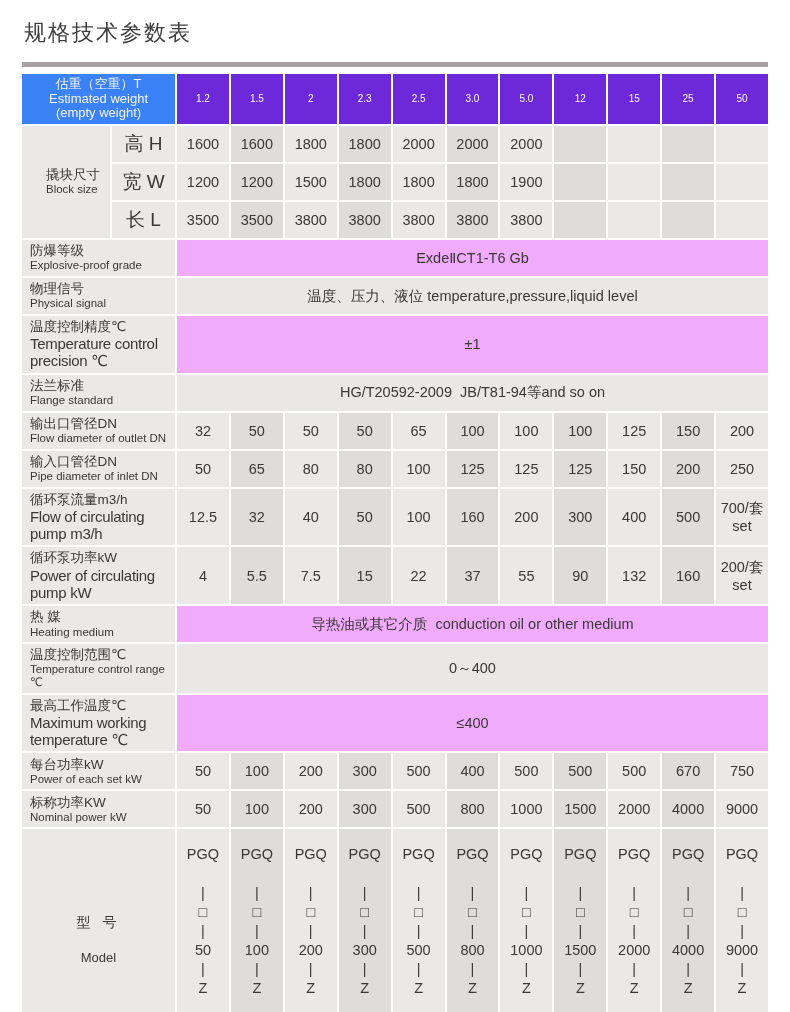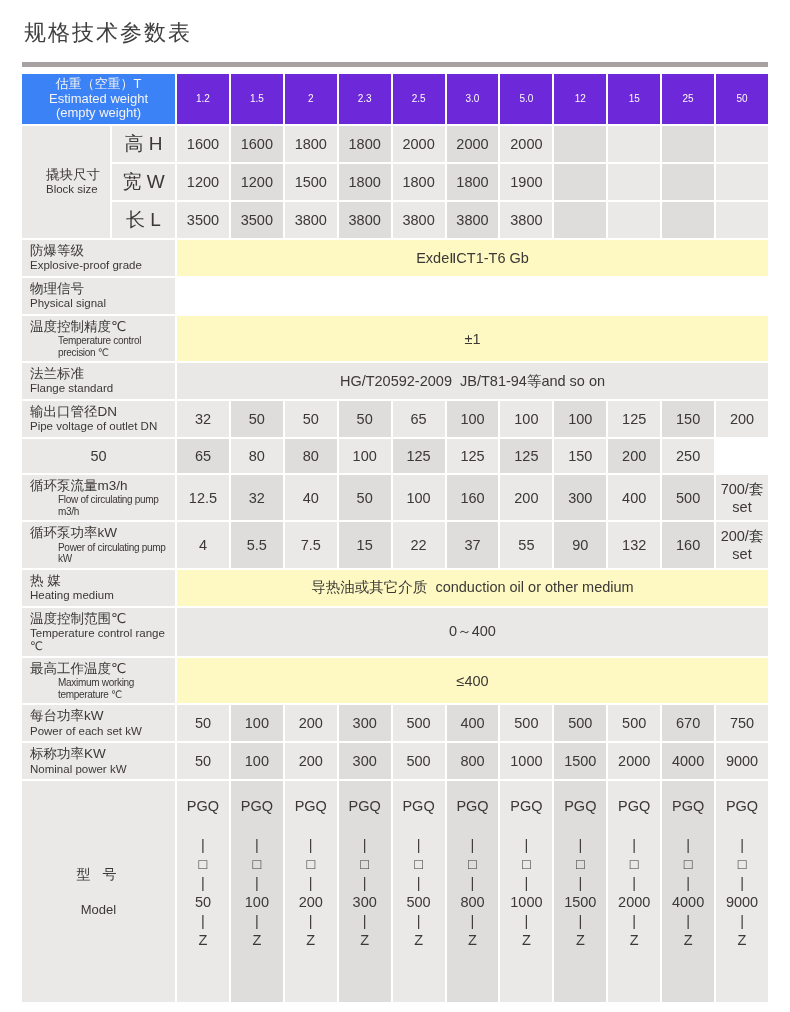--- a/index.html
+++ b/index.html
@@ -21,40 +21,40 @@
 
   
   .row.header{margin-top:0;}
   .row.header .cell{background:#6d28d9;color:#fbfafa;font-size:10px;min-height:50px;}
   .hlabel{background:#3b82f6;color:#f6f4f4;display:flex;flex-direction:column;
           align-items:center;justify-content:center;min-height:50px;line-height:1.15;}
   .hlabel .zh{font-size:13px;}
   .hlabel .en{font-size:13px;}
 
   
-  .label-cell{background:#eae9e7;display:flex;flex-direction:column;justify-content:flex-start;
+  .label-cell{background:#eae9e7;display:flex;flex-direction:column;justify-content:center;
               padding:3px 4px 3px 8px;min-height:30px;}
   .label-zh{font-size:13.5px;line-height:1.2;}
   .label-en{font-size:11.5px;line-height:1.15;}
-  .label-en.small{font-size:10px;letter-spacing:-0.3px;margin-left:28px;}
+  .label-en.small{font-size:15px;letter-spacing:-0.3px;}
 
   
   .block-wrap{display:grid;grid-template-columns:88px 1fr;gap:2px;margin-top:2px;}
   .block-main{align-items:flex-start;justify-content:center;padding-left:24px;text-align:left;}
   .block-rows{display:flex;flex-direction:column;gap:2px;}
   .row.brow{grid-template-columns:63px repeat(11,1fr);margin-top:0;}
   .row.brow .cell{min-height:36px;}
   .sub-label{background:#eae9e7;display:flex;align-items:center;justify-content:center;
              font-size:19px;min-height:36px;}
 
   
   .merged{grid-column:2/-1;display:flex;align-items:center;justify-content:center;
           font-size:14.5px;white-space:pre-wrap;min-height:34px;}
   .m-light{background:#e9e8e6;}
-  .m-dark{background:#fef9c3;text-align:center;}
+  .m-dark{background:#f0abfc;text-align:center;}
 
   .row.std .cell{min-height:34px;}
   .row.model .cell{min-height:205px;align-items:flex-start;padding-top:16px;line-height:1.32;font-size:14.5px;}
   .row.model .label-cell{justify-content:center;text-align:center;padding-left:4px;}
   .row.model .label-zh{font-size:14px;letter-spacing:4px;text-align:center;}
   .row.model .label-en{font-size:13px;text-align:center;margin-top:20px;}
 </style>
 </head>
 <body>
 
@@ -139,20 +139,21 @@
       <div class="label-en">Explosive-proof grade</div>
     </div>
     <div class="merged m-dark">ExdeⅡCT1-T6 Gb</div>
   </div>
 
   <div class="row">
     <div class="label-cell">
       <div class="label-zh">物理信号</div>
       <div class="label-en">Physical signal</div>
     </div>
+    <div class="merged m-light">温度、压力、液位 temperature,pressure,liquid level</div>
   </div>
 
   <div class="row">
     <div class="label-cell">
       <div class="label-zh">温度控制精度℃</div>
       <div class="label-en small">Temperature control precision ℃</div>
     </div>
     <div class="merged m-dark">±1</div>
   </div>
 
@@ -160,36 +161,40 @@
     <div class="label-cell">
       <div class="label-zh">法兰标准</div>
       <div class="label-en">Flange standard</div>
     </div>
     <div class="merged m-light">HG/T20592-2009  JB/T81-94等and so on</div>
   </div>
 
   <div class="row std">
     <div class="label-cell">
       <div class="label-zh">输出口管径DN</div>
-      <div class="label-en">Pipe voltage of outlet DN</div>
+      <div class="label-en">Flow diameter of outlet DN</div>
     </div>
   <div class="cell c-light">32</div>
       <div class="cell c-dark">50</div>
       <div class="cell c-light">50</div>
       <div class="cell c-dark">50</div>
       <div class="cell c-light">65</div>
       <div class="cell c-dark">100</div>
       <div class="cell c-light">100</div>
       <div class="cell c-dark">100</div>
       <div class="cell c-light">125</div>
       <div class="cell c-dark">150</div>
       <div class="cell c-light">200</div>
     </div>
 
   <div class="row std">
+    <div class="label-cell">
+      <div class="label-zh">输入口管径DN</div>
+      <div class="label-en">Pipe diameter of inlet DN</div>
+    </div>
   <div class="cell c-light">50</div>
       <div class="cell c-dark">65</div>
       <div class="cell c-light">80</div>
       <div class="cell c-dark">80</div>
       <div class="cell c-light">100</div>
       <div class="cell c-dark">125</div>
       <div class="cell c-light">125</div>
       <div class="cell c-dark">125</div>
       <div class="cell c-light">150</div>
       <div class="cell c-dark">200</div>

